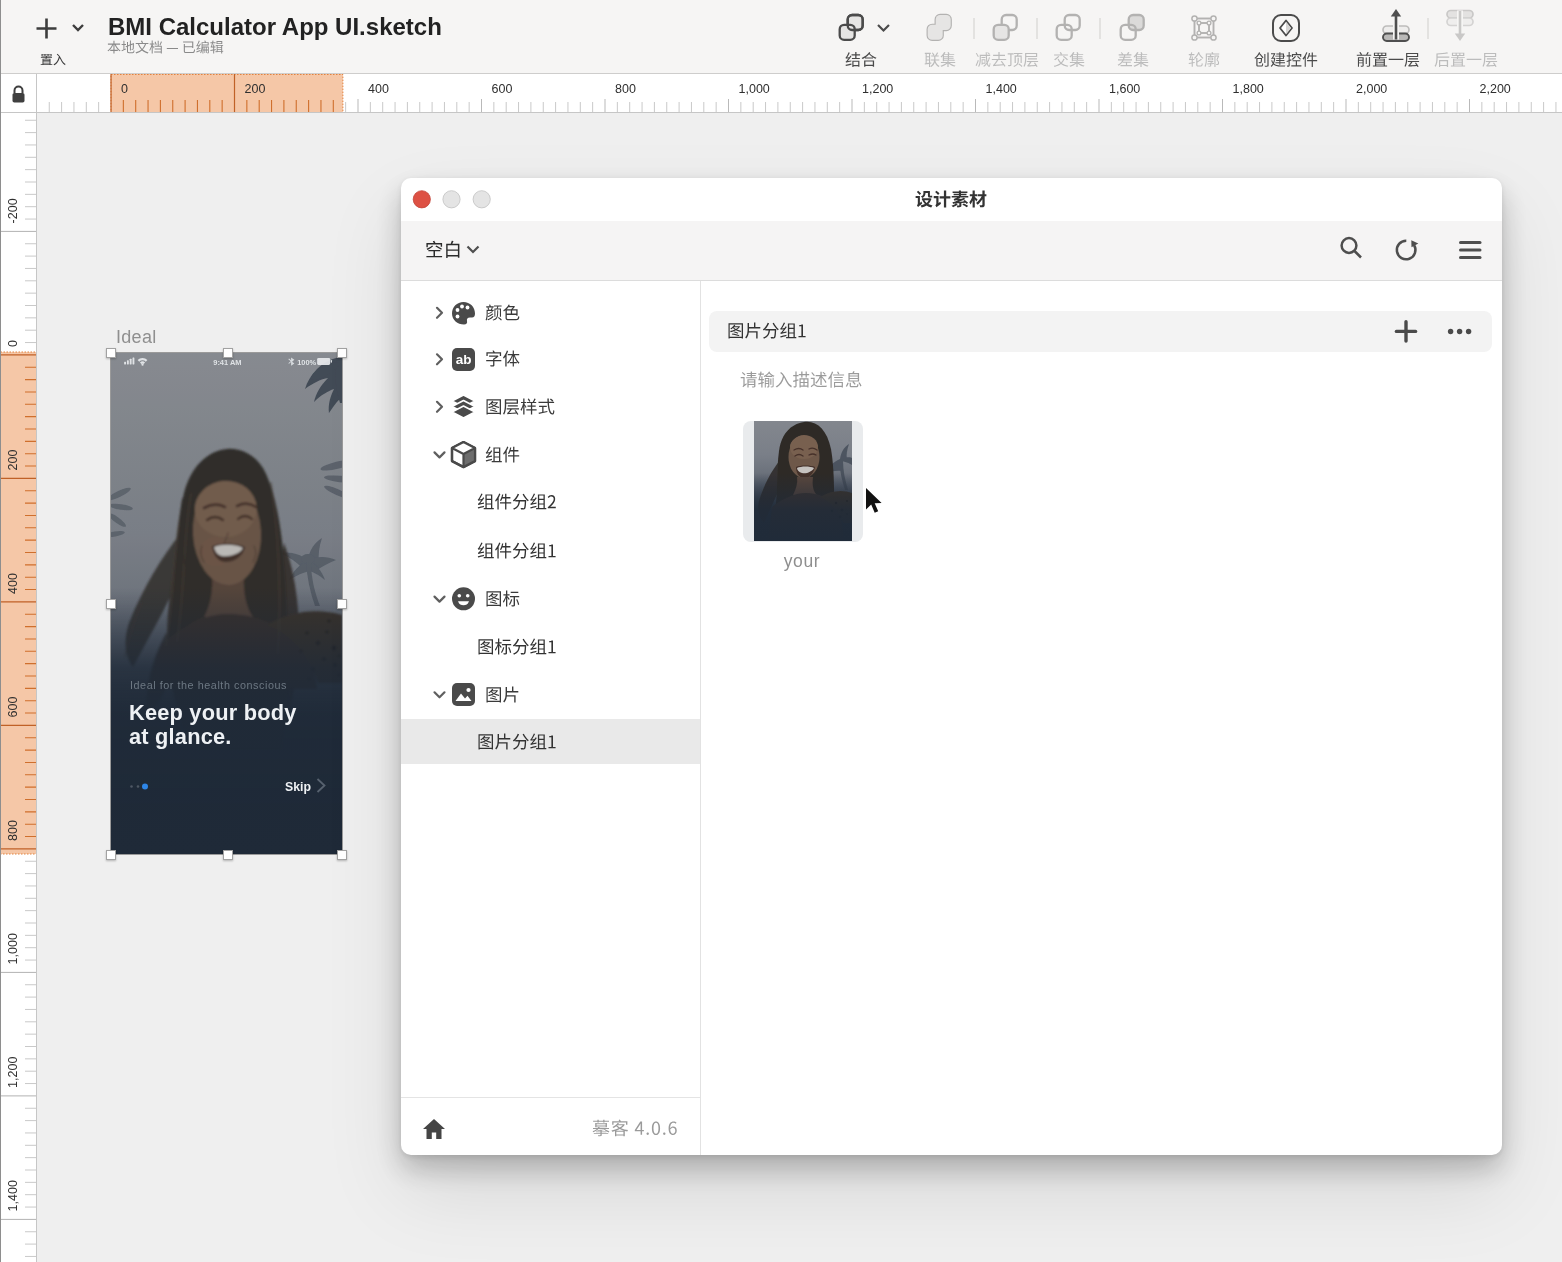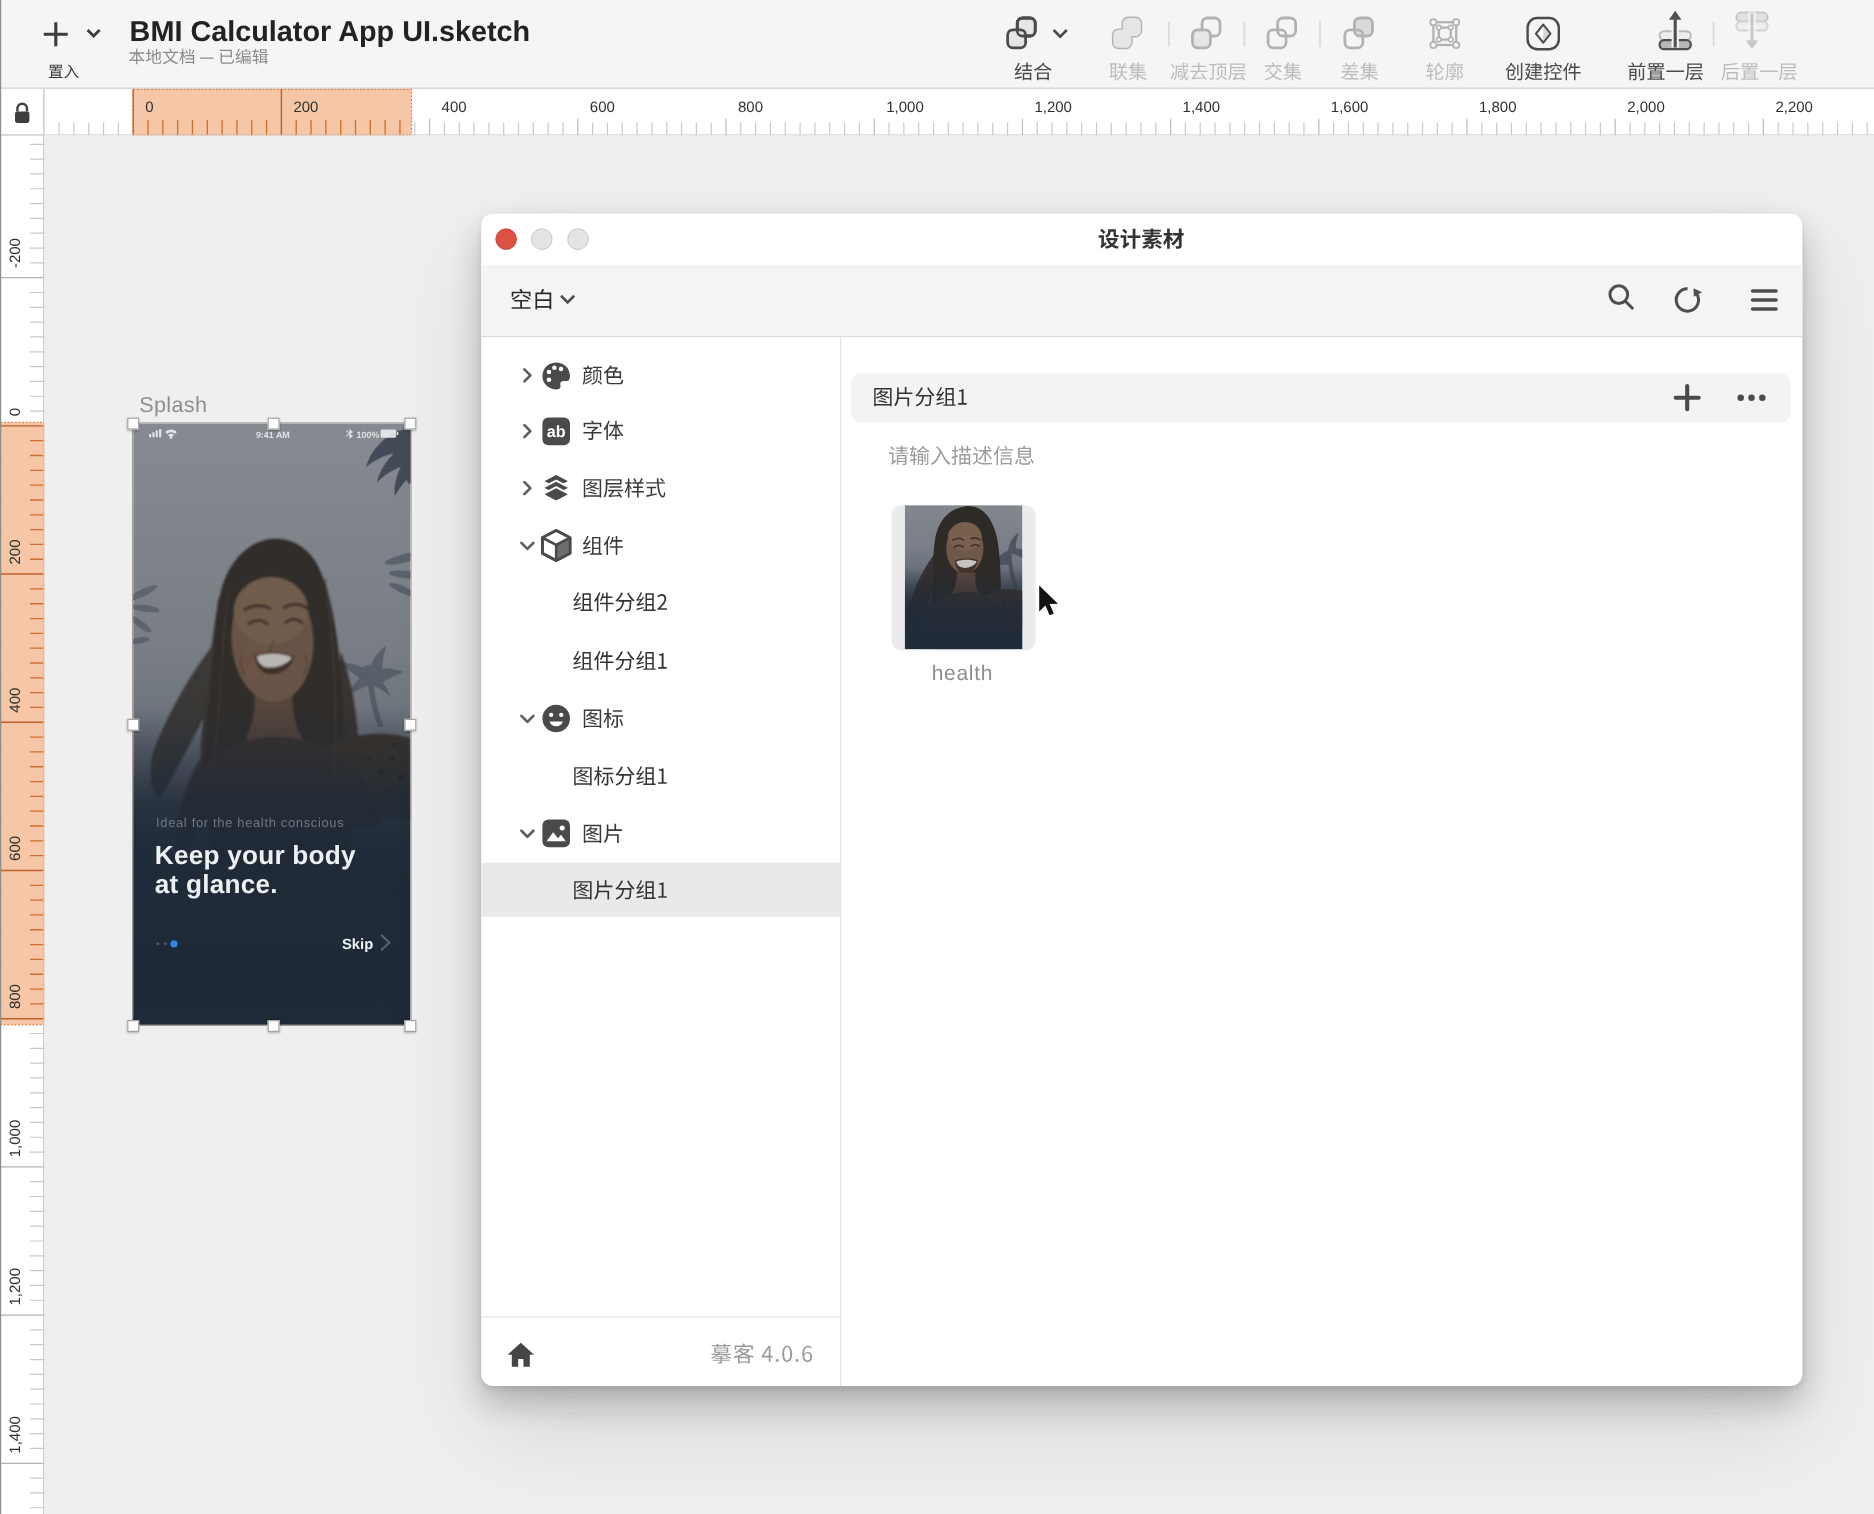--- a/index.html
+++ b/index.html
@@ -148,21 +148,21 @@
     <text transform="translate(17,851.40) rotate(-90)" font-family="Liberation Sans, sans-serif" font-size="12.5" fill="#2f2f2f">1,000</text>
     <text transform="translate(17,974.90) rotate(-90)" font-family="Liberation Sans, sans-serif" font-size="12.5" fill="#2f2f2f">1,200</text>
     <text transform="translate(17,1098.40) rotate(-90)" font-family="Liberation Sans, sans-serif" font-size="12.5" fill="#2f2f2f">1,400</text>
     <line x1="36.5" y1="0" x2="36.5" y2="1149" stroke="#c6c6c6" stroke-width="1"></line>
   </svg>
 <div style="position:absolute;left:0;top:74px;width:37px;height:39px;background:#fff;border-right:1px solid #c6c6c6;border-bottom:1px solid #c6c6c6;box-sizing:border-box"></div>
 <svg style="position:absolute;left:10px;top:84px" width="17" height="22" viewBox="0 0 17 22">
     <path d="M4.5 9V6.5a4 4 0 018 0V9" fill="none" stroke="#3f3f3f" stroke-width="2"></path>
     <rect x="2.5" y="9" width="12" height="9.5" rx="1.8" fill="#3f3f3f"></rect>
   </svg>
-<div style="position:absolute;left:116px;top:327px;font-size:18px;letter-spacing:0.3px;color:#8f8f8f;font-family:'Liberation Sans',sans-serif">Splash</div>
+<div style="position:absolute;left:116px;top:327px;font-size:18px;letter-spacing:0.3px;color:#8f8f8f;font-family:'Liberation Sans',sans-serif">Ideal</div>
 <svg style="position:absolute;left:111px;top:353px;outline:1px solid #9a9a9a" width="231" height="501" viewBox="0 0 231 501">
     <defs>
       <linearGradient id="sky" x1="0" y1="0" x2="0" y2="1">
         <stop offset="0" stop-color="#8f9298"></stop>
         <stop offset="0.36" stop-color="#81858d"></stop>
         <stop offset="0.50" stop-color="#747983"></stop>
         <stop offset="0.60" stop-color="#646a76"></stop>
         <stop offset="0.68" stop-color="#4a5260"></stop>
         <stop offset="0.77" stop-color="#2e3845"></stop>
         <stop offset="0.88" stop-color="#212b38"></stop>
@@ -468,16 +468,16 @@
         <circle cx="82" cy="82" r="1.3"></circle>
         <circle cx="88" cy="89" r="1.5"></circle>
         <circle cx="93" cy="80" r="1.1"></circle>
         <circle cx="86" cy="96" r="1.4"></circle>
         <circle cx="93" cy="93" r="1.1"></circle>
         <circle cx="78" cy="90" r="1.2"></circle>
       </g>
     </g>
     <rect y="52" width="98" height="68" fill="url(#cfade)"></rect>
   </svg>
-<div style="position:absolute;left:742px;top:551px;width:120px;text-align:center;font-family:'Liberation Sans',sans-serif;font-size:17.5px;color:#8e8e8e;letter-spacing:0.6px">health</div>
+<div style="position:absolute;left:742px;top:551px;width:120px;text-align:center;font-family:'Liberation Sans',sans-serif;font-size:17.5px;color:#8e8e8e;letter-spacing:0.6px">your</div>
 <svg style="position:absolute;left:863px;top:486px" width="24" height="32" viewBox="0 0 24 32">
     <path d="M3 2 L3 23.5 L8.2 18.6 L11.7 26.8 L15.2 25.3 L11.7 17.3 L18.6 17.1 Z" fill="#111" stroke="#fff" stroke-width="1.8" paint-order="stroke" stroke-linejoin="round"></path>
   </svg>
 <div style="position:absolute;left:0;top:0;width:1px;height:1262px;background:#8e8e8e"></div>
 </body></html>

